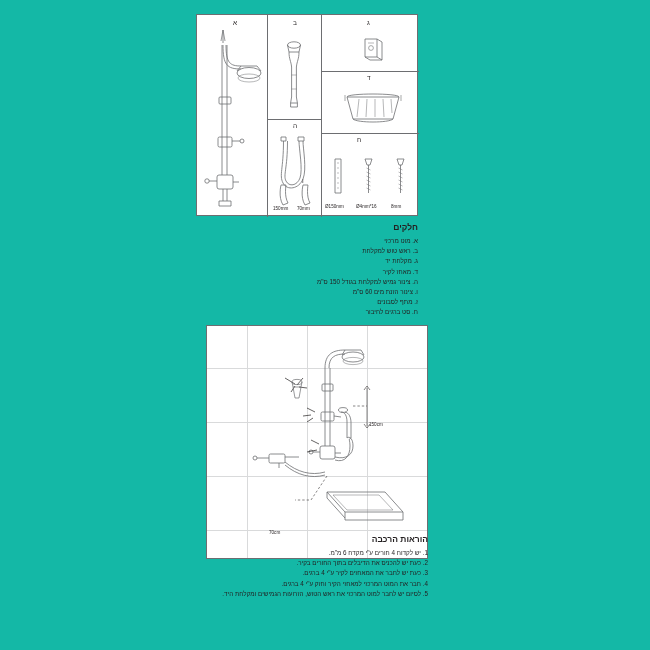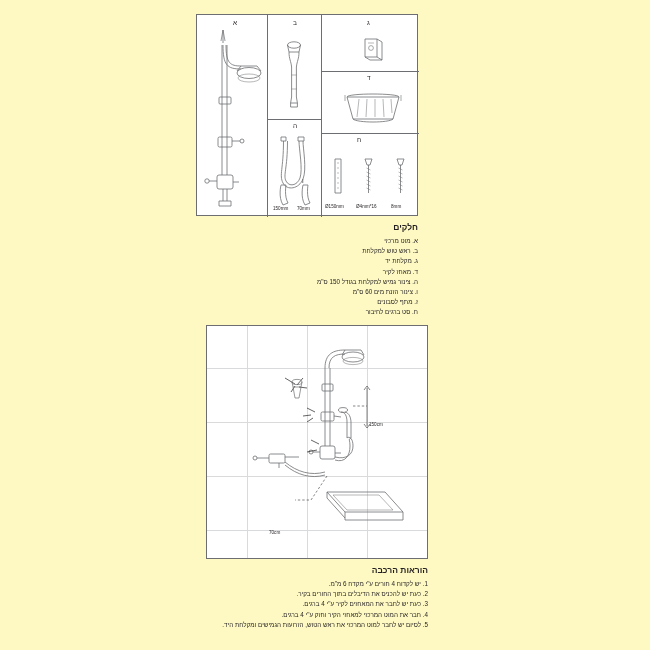--- a/index.html
+++ b/index.html
@@ -7,21 +7,21 @@
     margin: 0; padding: 0;
     width: 650px; height: 650px;
     background: #ffffff;
     font-family: "Liberation Sans", sans-serif;
     color: #231f20;
   }
   #page {
     position: relative;
     width: 650px; height: 650px;
     overflow: hidden;
-    background: #fef9c3;
+    background: #14b8a6;
   }
 
   
   .parts-panel {
     position: absolute;
     left: 196px; top: 14px;
     width: 222px; height: 202px;
     border: 1px solid #6d6e71;
     background: #fff;
   }
@@ -303,21 +303,21 @@
         <path d="M85 56 L86 61 L94 61 L95 56"></path>
         <path d="M86 61 L88 72 M94 61 L92 72"></path>
         <path d="M88 72 L92 72"></path>
       </g>
     </svg>
 
     <span class="scene-note" style="left:162px; top:96px;">150cm</span>
     <span class="scene-note" style="left:62px; top:204px;">70cm</span>
   </div>
 
-  <div class="rtl-block" style="left:196px; top:565px; width:232px;">
+  <div class="rtl-block" style="left:196px; top:534px; width:232px;">
     <div class="block-title">הוראות הרכבה</div>
     <div class="block-line">1. יש לקדוח 4 חורים ע"י מקדח 6 מ"מ.</div>
     <div class="block-line">2. כעת יש להכניס את הדיבלים בתוך החורים בקיר.</div>
     <div class="block-line">3. כעת יש לחבר את המאחזים לקיר ע"י 4 ברגים.</div>
     <div class="block-line">4. חבר את המוט המרכזי למאחזי הקיר וחזק ע"י 4 ברגים.</div>
     <div class="block-line">5. לסיום יש לחבר למוט המרכזי את ראש הטוש, הזרועות הגמישים ומקלחת היד.</div>
   </div>
 
 </div>
 

